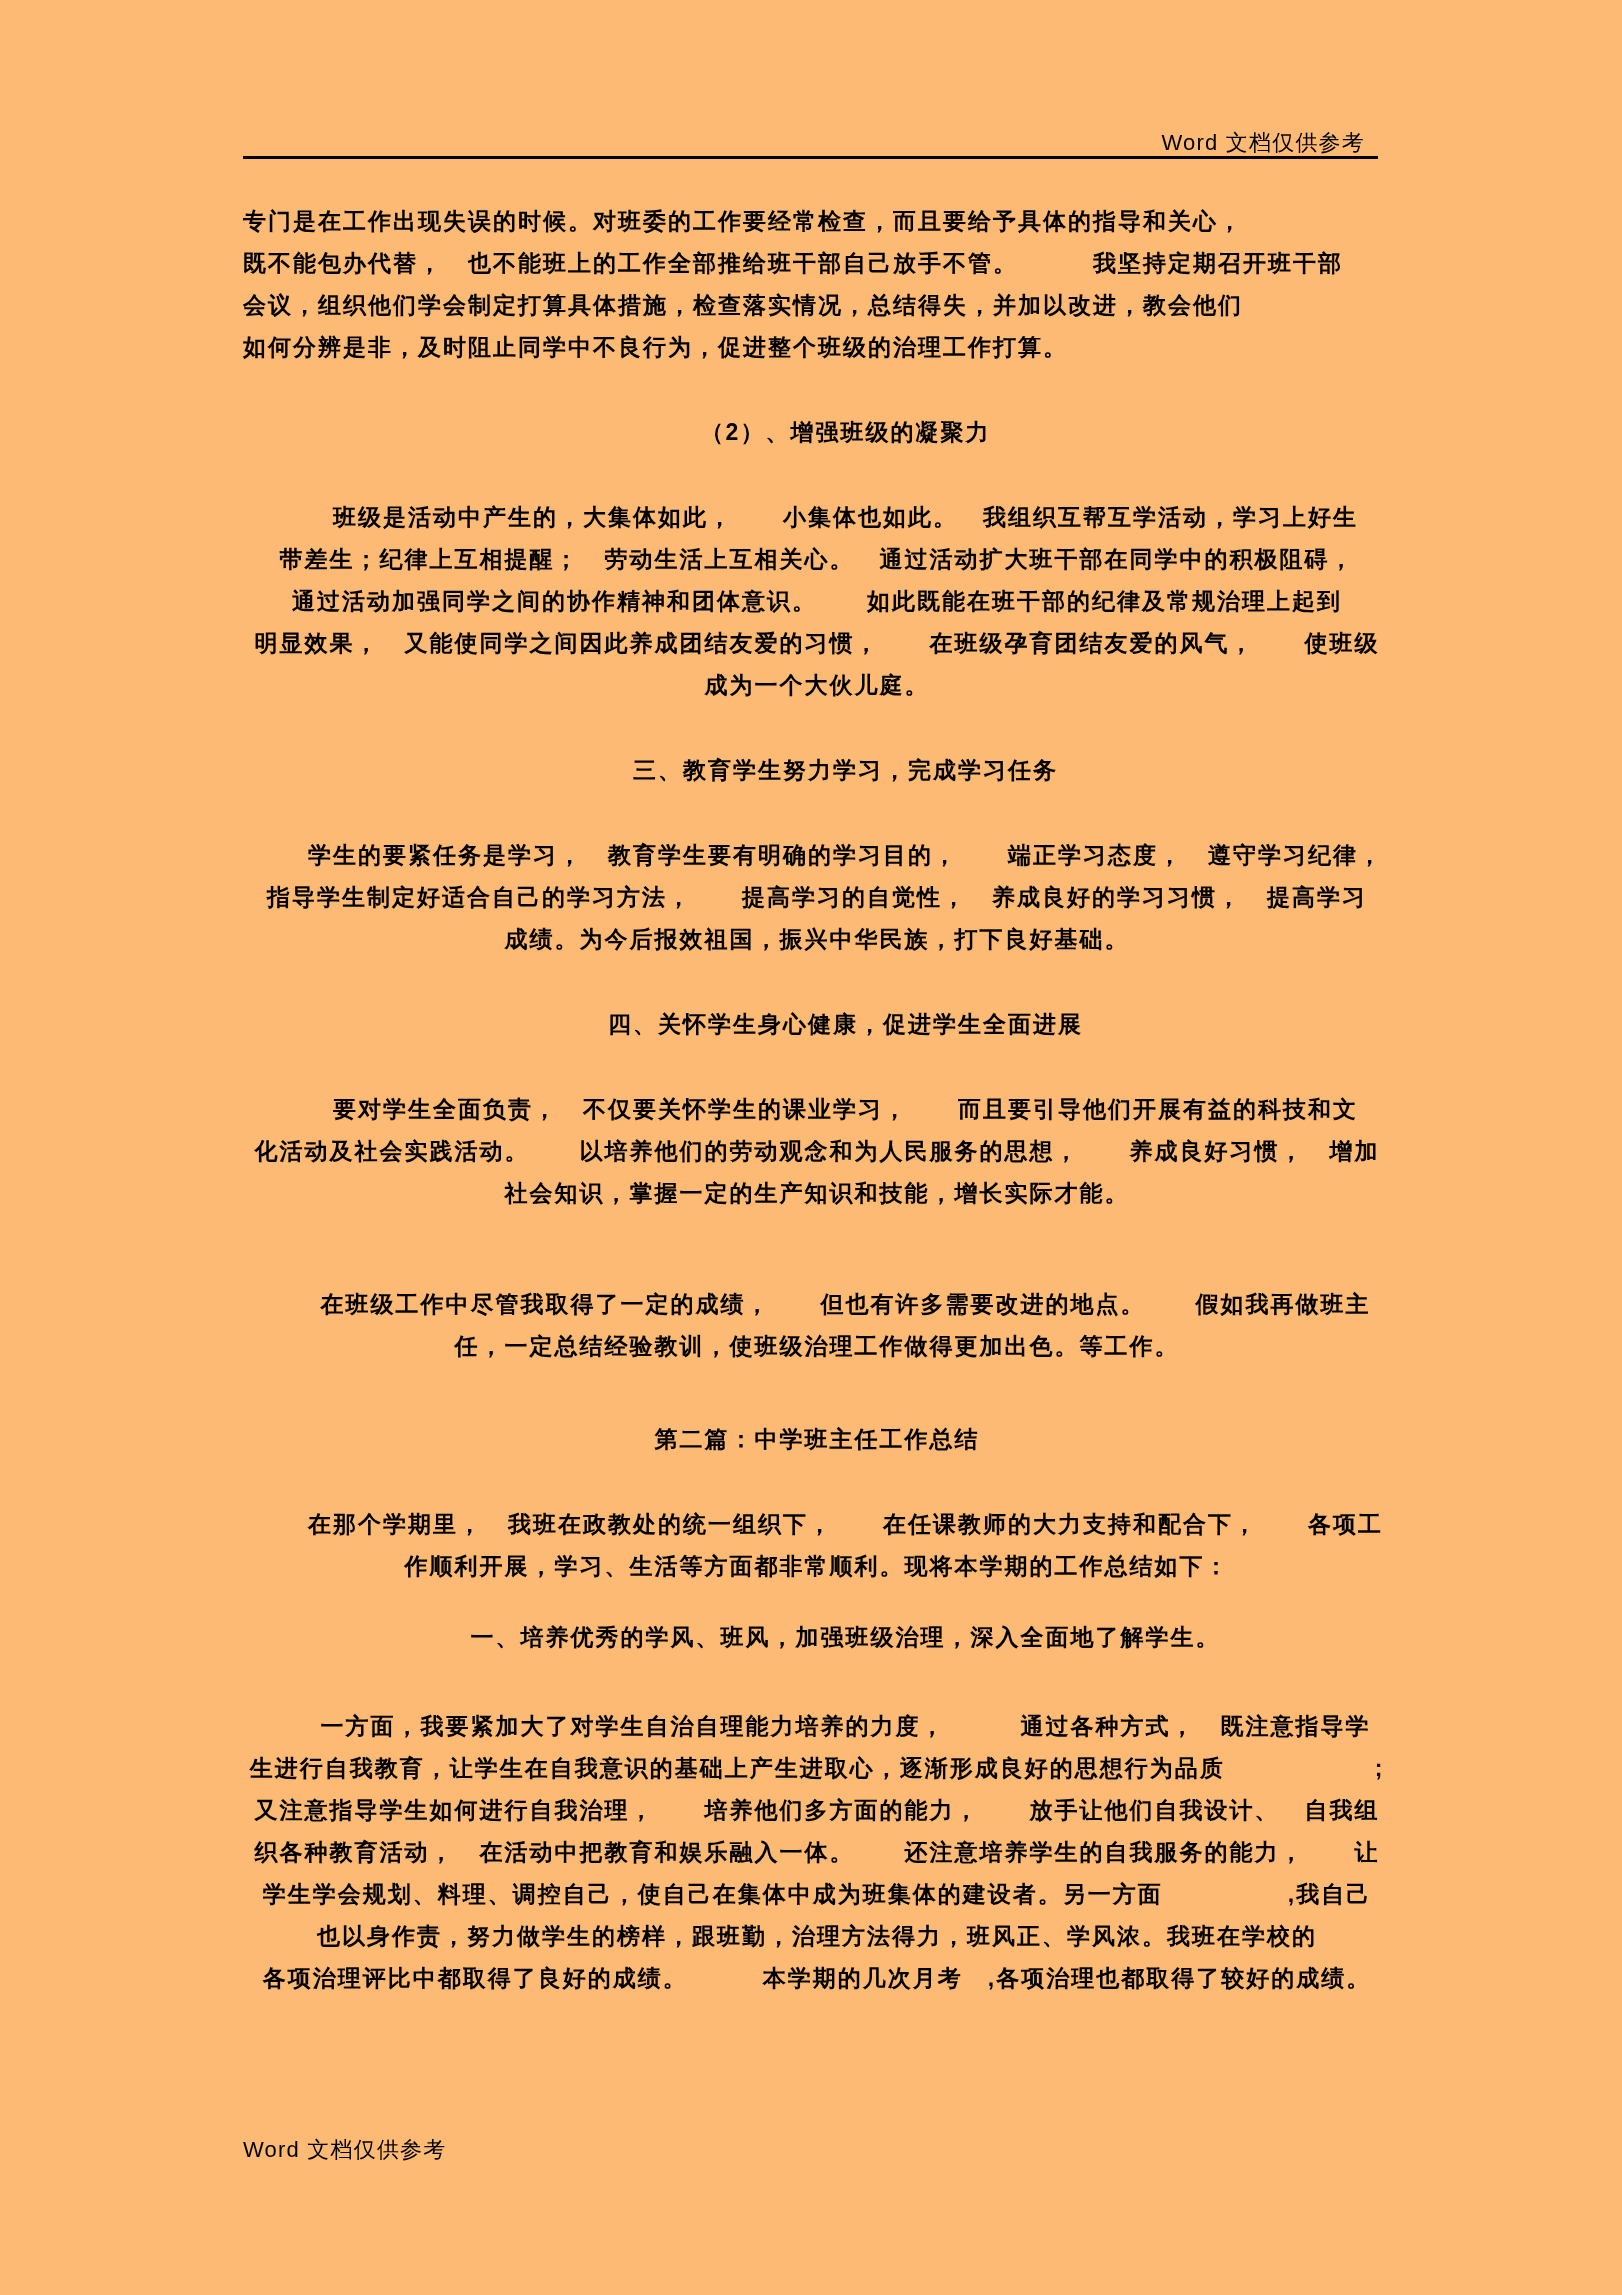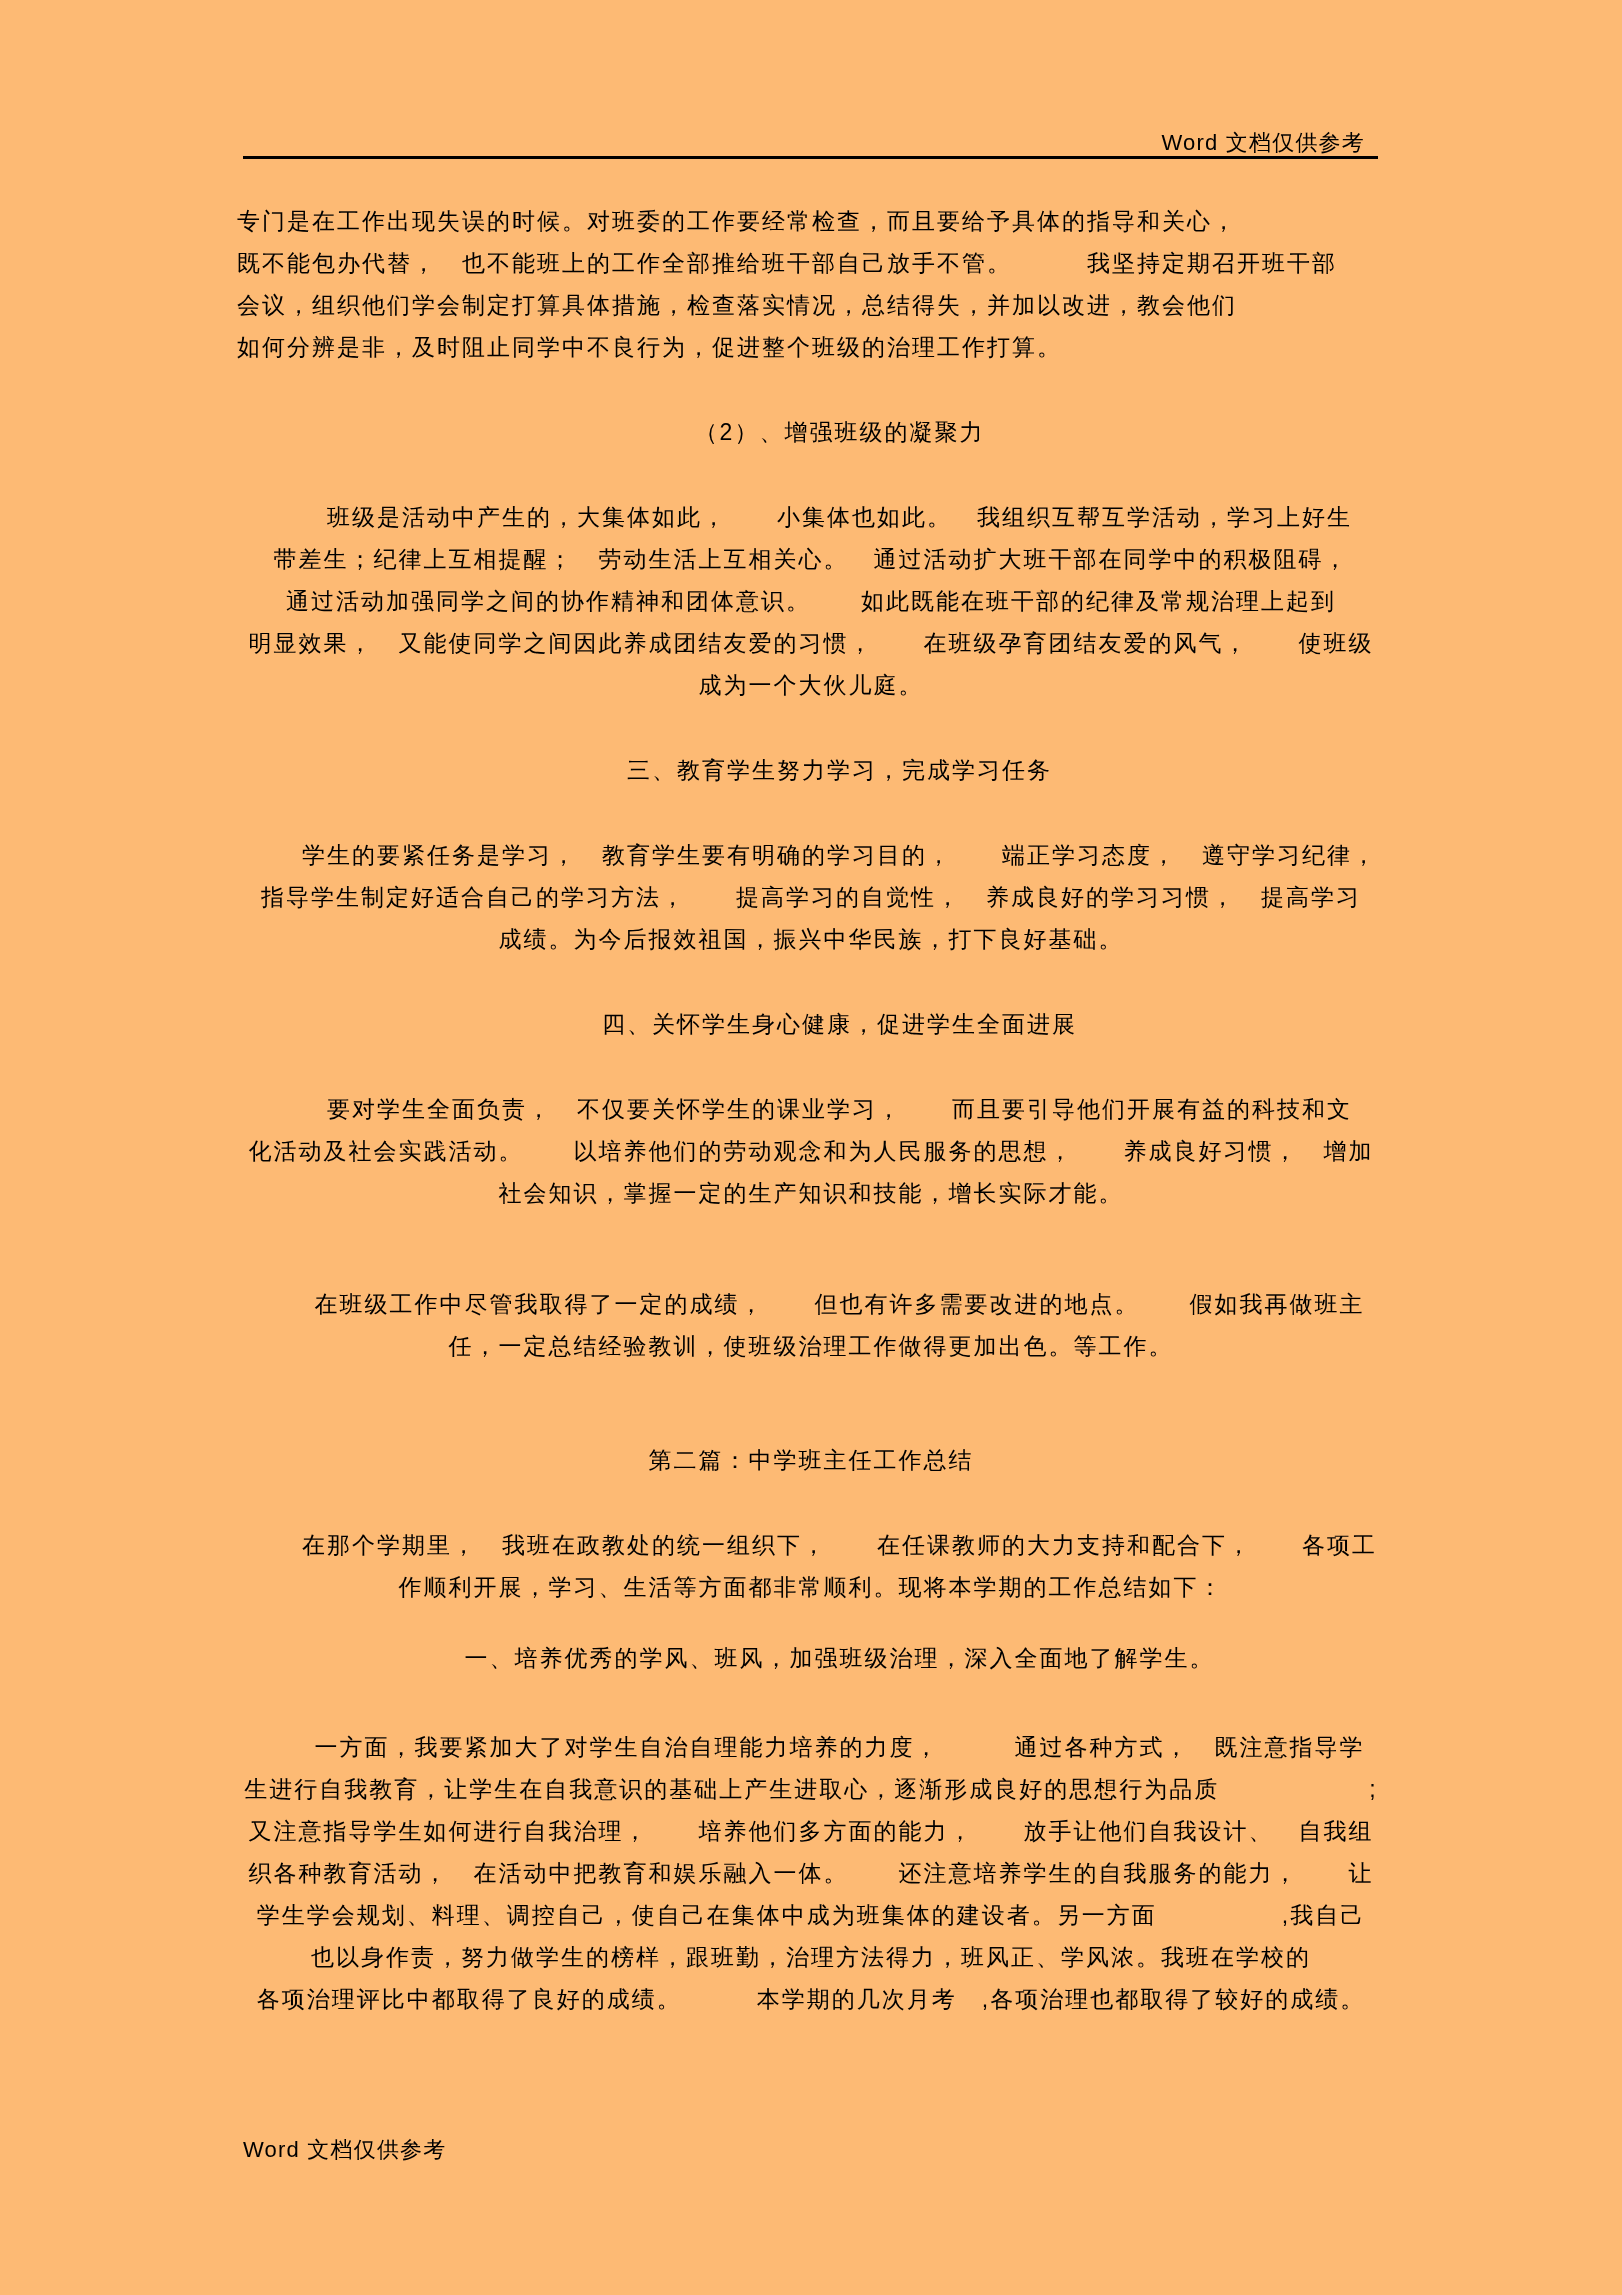--- a/index.html
+++ b/index.html
@@ -26,27 +26,28 @@
     position:absolute;
     top:156px;
     left:243px;
     width:1135px;
     height:3.3px;
     background:#000;
   }
   .content{
     position:absolute;
     top:200px;
-    left:237px;
+    left:243px;
     width:1148px;
+    font-weight:bold;
   }
   .block{margin:0;}
   .block + .block{margin-top:43px;text-align:center;}
   .block.gap-85{margin-top:69px;}
-  .block.gap-140{margin-top:72px;}
+  .block.gap-140{margin-top:51px;}
   .block.gap-60{margin-top:29px;}
   .block.gap-58{margin-top:47px;}
   .line{
     height:42px;
     line-height:42px;
     font-size:23px;
     letter-spacing:2px;
     white-space:pre;
     color:#000;
   }

